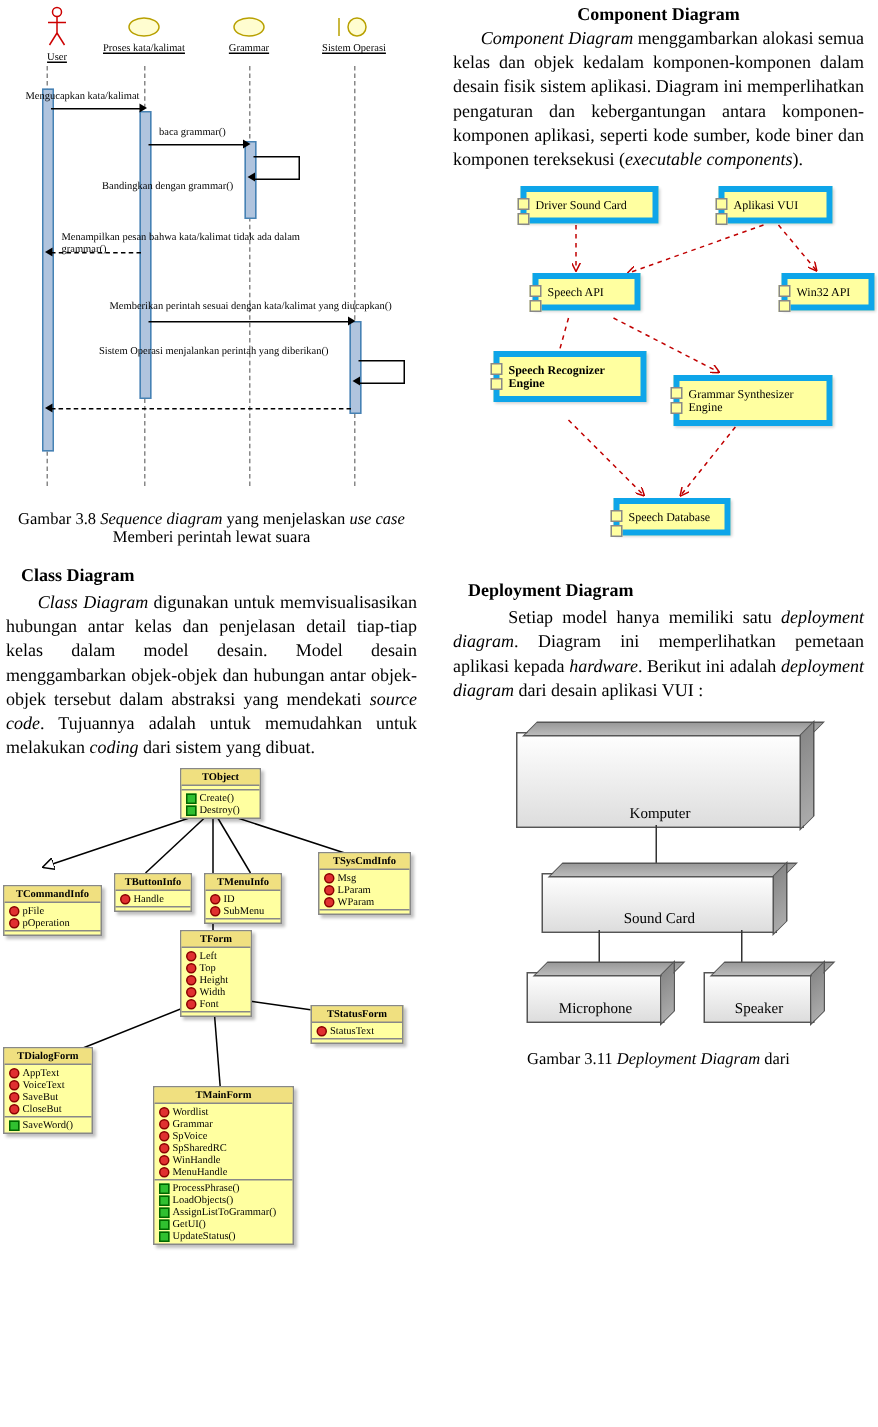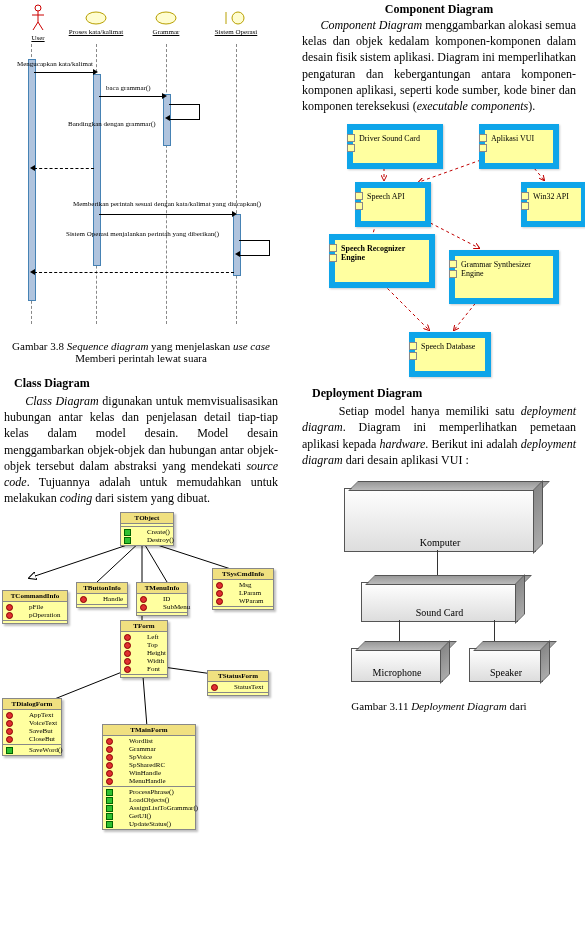--- a/index.html
+++ b/index.html
@@ -55,38 +55,38 @@
   }
   .uml-class {
     position: absolute;
     border: 1px solid #888;
     background: #ffffa0;
     box-shadow: 2px 2px 2px rgba(0,0,0,.25);
   }
   .uml-class .title { background: #f0e080; border-bottom: 1px solid #888; text-align: center; font-weight: bold; padding: 1px 4px; }
   .uml-class .compartment { border-bottom: 1px solid #888; padding: 1px 3px; }
   .uml-class .compartment:last-child { border-bottom: none; }
-  .attr { display: flex; align-items: center; gap: 16px; }
+  .attr { display: flex; align-items: center; gap: 2px; }
   .dot-red { width:5px; height:5px; background:#e03030; border:1px solid #800; border-radius:50%; flex-shrink:0;}
   .dot-green { width:5px; height:5px; background:#30c030; border:1px solid #060; flex-shrink:0;}
 
   
   .comp-diagram {
     position: relative;
     width: 260px;
     height: 260px;
     margin: 6px auto;
     font-size: 8px;
   }
   .component {
     position: absolute;
     background: #ffffa0;
-    border: 6px solid #0ea5e9;
+    border: 4px solid #0ea5e9;
     box-shadow: 1px 1px 2px rgba(0,0,0,.2);
-    padding: 4px 6px 20px 6px;
+    padding: 4px 6px 4px 6px;
     width: 72px;
   }
   .comp-nub { position: absolute; left:-6px; width:6px; height:6px; background:#ffffa0; border:1px solid #888; }
 
   
   .dep-diagram {
     position: relative;
     width: 260px;
     height: 220px;
     margin: 6px auto;
@@ -171,20 +171,21 @@
       <div class="arrow-head-r" style="left:82px; top:65px;"></div>
 
       <div class="seq-msg" style="left:95px; top:80px;">baca grammar()</div>
       <div class="arrow-line" style="left:88px; top:92px; width:64px;"></div>
       <div class="arrow-head-r" style="left:151px; top:89px;"></div>
 
       <div class="selfloop" style="left:158px; top:100px;"></div>
       <div class="arrow-head-l" style="left:154px; top:111px;"></div>
       <div class="seq-msg" style="left:57px; top:116px;text-align:right;">Bandingkan dengan grammar()</div>
 
+      <div class="seq-msg" style="left:30px; top:150px; width:190px;">Menampilkan pesan bahwa kata/kalimat tidak ada dalam grammar()</div>
       <div style="position:absolute; left:23px; top:164px; width:60px; border-top:1px dashed black;"></div>
       <div class="arrow-head-l" style="left:19px; top:161px;"></div>
 
       <div class="seq-msg" style="left:30px; top:196px; width:200px;padding-left:32px;">Memberikan perintah sesuai dengan kata/kalimat yang diucapkan()</div>
       <div class="arrow-line" style="left:88px; top:210px; width:134px;"></div>
       <div class="arrow-head-r" style="left:221px; top:207px;"></div>
 
       <div class="seq-msg" style="left:55px; top:226px; width:190px;">Sistem Operasi menjalankan perintah yang diberikan()</div>
       <div class="selfloop" style="left:228px; top:236px;"></div>
       <div class="arrow-head-l" style="left:224px; top:247px;"></div>

